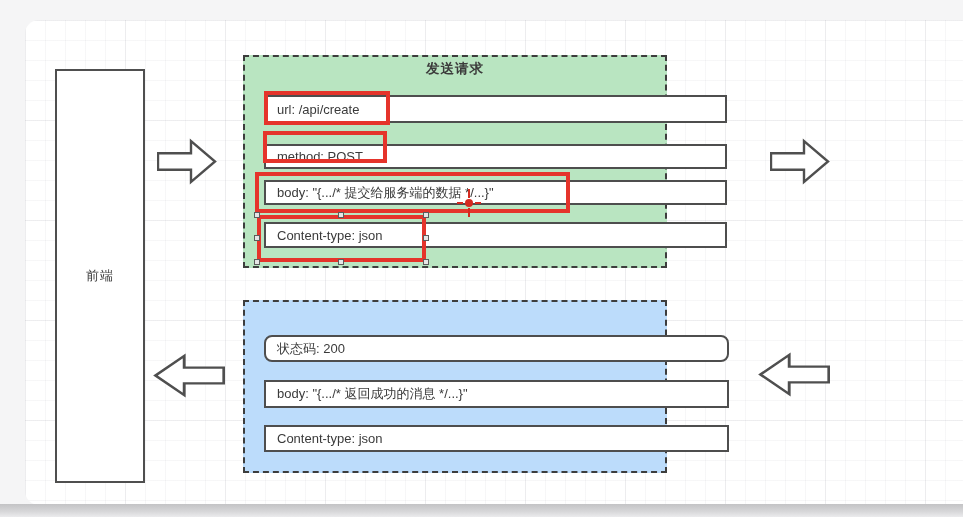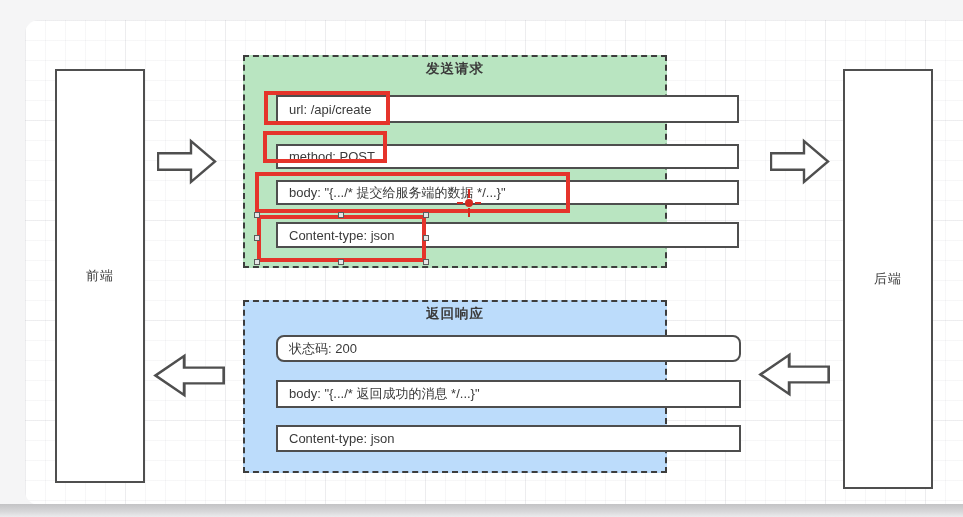--- a/index.html
+++ b/index.html
@@ -38,21 +38,21 @@
     border:2px dashed #3d3d3d; box-sizing:border-box;
   }
   .group-request  { top:35px;  height:213px; }
   .group-response { top:280px; height:173px; }
   .group-title {
     position:absolute; left:0; right:0; top:3px; text-align:center;
     font-size:13.5px; font-weight:600; color:#3c3c3c; letter-spacing:1px;
   }
   
   .row {
-    position:absolute; left:31px; background:#fff;
+    position:absolute; left:19px; background:#fff;
     border:2px solid #4e4e4e; box-sizing:border-box;
     display:flex; align-items:center; padding-left:11px;
     font-size:13px; color:#3a3a3a; white-space:nowrap; overflow:hidden;
   }
   .g-r1 { top:38px;  width:463px; height:28px; }
   .g-r2 { top:77px;  width:463px; height:25px;margin-top:10px; }
   .g-r3 { top:123px; width:463px; height:25px; }
   .g-r4 { top:165px; width:463px; height:26px; }
   .b-r1 { top:33px;  width:465px; height:27px;border-radius:8px; }
   .b-r2 { top:78px;  width:465px; height:28px; }
@@ -85,23 +85,20 @@
 </head>
 <body>
 
 <div class="stage">
   <div class="card">
 
     <div class="node node-frontend">
       <span>前端</span>
     </div>
 
-    <div class="node node-backend">
-      <span>后端</span>
-    </div>
 
     <div class="group group-request" style="background-color: rgb(185, 229, 193);">
       <div class="group-title">发送请求</div>
 
       <div class="row g-r1">
         <span>url: /api/create</span>
       </div>
       <div class="row g-r2">
         <span>method: POST</span>
       </div>
@@ -127,21 +124,20 @@
       <div class="handle" style="left:178px; top:202px;"></div>
 
       <div class="xhair-v" style="left:223px; top:132px; height:9px;"></div>
       <div class="xhair-v" style="left:223px; top:151px; height:9px;"></div>
       <div class="xhair-h" style="left:212px; top:145px;"></div>
       <div class="xhair-h" style="left:230px; top:145px;"></div>
       <div class="xhair-dot" style="left:220px; top:142px;"></div>
     </div>
 
     <div class="group group-response" style="background-color: rgb(188, 220, 251);">
-      <div class="group-title">返回响应</div>
 
       <div class="row b-r1">
         <span>状态码: 200</span>
       </div>
       <div class="row b-r2">
         <span>body: "{.../* 返回成功的消息 */...}"</span>
       </div>
       <div class="row b-r3">
         <span>Content-type: json</span>
       </div>

